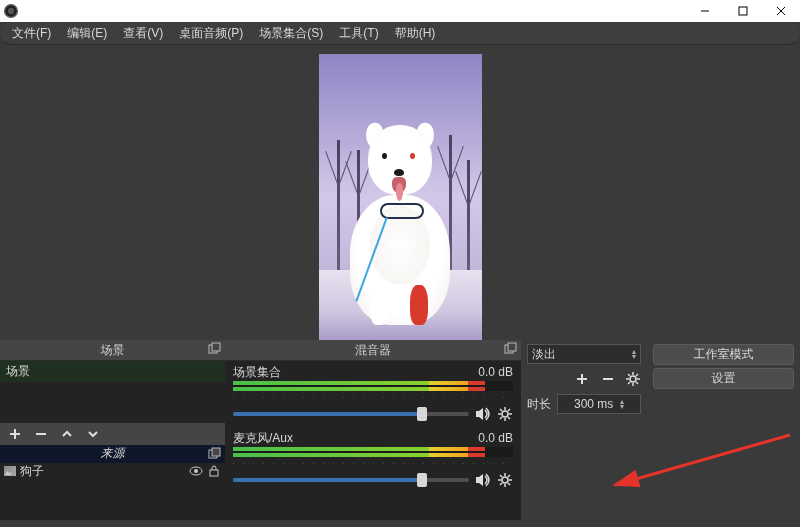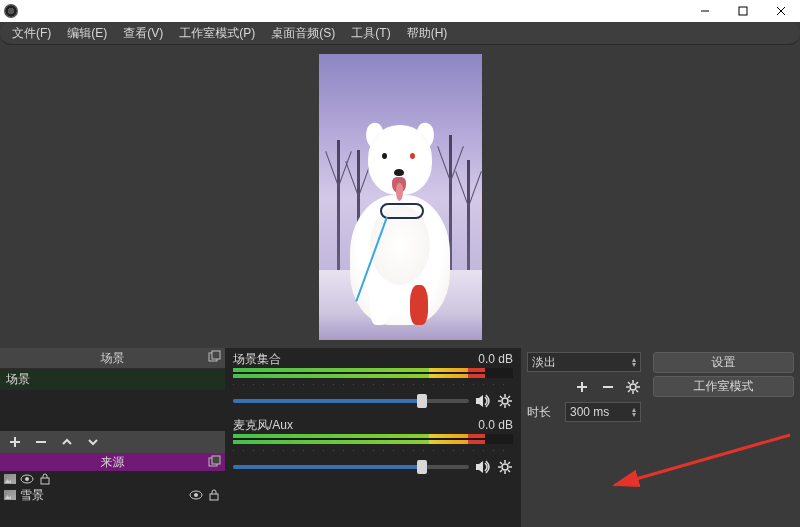--- a/index.html
+++ b/index.html
@@ -33,32 +33,32 @@
   .dog-eye.l{left:42px;} .dog-eye.r{left:70px;}
   .dog-snout{position:absolute;top:42px;left:48px;width:22px;height:20px;background:#fff;border-radius:40% 40% 50% 50%;}
   .dog-nose{position:absolute;top:44px;left:54px;width:10px;height:7px;background:#1a1a1a;border-radius:50% 50% 45% 45%;}
   .dog-mouth{position:absolute;top:52px;left:52px;width:14px;height:16px;background:#c7606a;border-radius:40% 40% 60% 60%;}
   .dog-tongue{position:absolute;top:58px;left:56px;width:7px;height:18px;background:#e38a94;border-radius:50% 50% 60% 60%;}
   .dog-leg{position:absolute;bottom:0;width:18px;height:40px;background:#fff;border-radius:40% 40% 35% 35%;}
   .dog-leg.l{left:30px;} .dog-leg.r{left:70px;}
   .leash{position:absolute;top:92px;left:46px;width:2px;height:90px;background:#3aa7e0;transform:rotate(20deg);transform-origin:top;border-radius:2px;}
   .harness{position:absolute;top:78px;left:40px;width:40px;height:12px;border:2px solid #223048;border-radius:20px;background:transparent;}
   
-  .dock-row{position:absolute;left:0;right:0;top:348px;height:180px;display:flex;background:#3a3a3a;}
+  .dock-row{position:absolute;left:0;right:0;top:340px;height:180px;display:flex;background:#3a3a3a;}
   .panel{display:flex;flex-direction:column;background:#3a3a3a;border-right:0;}
   .panel-header{height:20px;display:flex;align-items:center;justify-content:center;position:relative;background:#454545;color:#d0d0d0;border-bottom:1px solid #2c2c2c;}
   .pop-icon{position:absolute;right:4px;top:2px;width:14px;height:14px;}
   .pop-icon svg{display:block;}
   
   .p-scenes{width:225px;}
   .scenes-list{flex:1;background:#232323;}
   .scenes-list .scene-item{background:#2d4f2d00;padding:2px 6px;background:#203020;}
   .scenes-toolbar{height:22px;background:#454545;display:flex;align-items:center;gap:8px;padding:0 6px;}
   .tb-btn{width:18px;height:18px;display:flex;align-items:center;justify-content:center;color:#d0d0d0;}
-  .scenes-subhead{height:18px;background:#701a75;display:flex;align-items:center;justify-content:center;position:relative;}
+  .scenes-subhead{height:18px;background:#0f172a;display:flex;justify-content:center;position:relative;font-style:italic;}
   .sources-list{flex:1;background:#232323;}
   .src-row{height:16px;display:flex;align-items:center;padding:0 4px;gap:4px;}
   .src-row .img-ic{width:12px;height:10px;background:linear-gradient(135deg,#888,#aaa);position:relative;}
   .src-row .img-ic::after{content:"";position:absolute;bottom:1px;left:1px;width:6px;height:4px;background:#ccc;clip-path:polygon(0 100%,40% 0,70% 60%,100% 20%,100% 100%);}
   .src-row .name{flex:1;}
   .src-row .eye,.src-row .lock{width:14px;height:14px;display:flex;align-items:center;justify-content:center;}
   
   .p-mixer{width:296px;}
   .mixer-body{flex:1;background:#232323;display:flex;flex-direction:column;padding-top:2px;}
   .channel{padding:2px 8px 6px 8px;}
@@ -76,23 +76,23 @@
   .slider{flex:1;height:4px;background:#4e4e4e;border-radius:2px;position:relative;}
   .slider .filled{position:absolute;left:0;top:0;bottom:0;background:#3a6fb0;border-radius:2px;}
   .slider .thumb{position:absolute;top:-5px;width:10px;height:14px;background:#d7d7d7;border-radius:2px;}
   .spk,.gear{width:16px;height:16px;display:flex;align-items:center;justify-content:center;}
   
   .p-trans{width:126px;}
   .trans-body{flex:1;background:#3a3a3a;padding:4px 6px;display:flex;flex-direction:column;gap:6px;}
   .combo{height:18px;background:#2d2d2d;border:1px solid #555;display:flex;align-items:center;padding:0 4px;justify-content:space-between;position:relative;}
   .combo .arrows{display:flex;flex-direction:column;line-height:5px;font-size:8px;color:#aaa;}
   .trans-row2{display:flex;align-items:center;justify-content:flex-end;gap:8px;}
-  .trans-row3{display:flex;align-items:center;gap:12px;}
+  .trans-row3{display:flex;align-items:center;gap:4px;}
   .trans-row3 .lbl{width:26px;}
-  .spin{flex:1;height:18px;background:#2d2d2d;border:1px solid #555;display:flex;align-items:center;padding:0 4px;justify-content:space-between;}
+  .spin{flex:1;height:18px;background:#2d2d2d;border:1px solid #555;display:flex;align-items:center;padding:0 16px;justify-content:space-between;}
   
   .p-ctrl{width:153px;}
   .ctrl-body{flex:1;background:#3a3a3a;padding:4px 6px;display:flex;flex-direction:column;gap:3px;}
   .btn{height:19px;background:#4c4c4c;border:1px solid #5c5c5c;border-radius:3px;display:flex;align-items:center;justify-content:center;}
   
   .arrow-annot{position:absolute;pointer-events:none;}
   .arrow-annot svg{overflow:visible;}
   
   .p-scenes .upper{height:62px;display:flex;flex-direction:column;}
   .p-scenes .upper .scenes-list{flex:1;}
@@ -122,22 +122,22 @@
           <line x1="9" y1="1" x2="1" y2="9" stroke="#000" stroke-width="1"></line>
         </svg>
     </div>
   </div>
 </div>
 
 <div class="menubar">
   <div class="menu-item">文件(F)</div>
   <div class="menu-item">编辑(E)</div>
   <div class="menu-item">查看(V)</div>
-  <div class="menu-item">工作室模式(P)</div>
-  <div class="menu-item">桌面音频(S)</div>
+  <div class="menu-item">桌面音频(P)</div>
+  <div class="menu-item">场景集合(S)</div>
   <div class="menu-item">工具(T)</div>
   <div class="menu-item">帮助(H)</div>
 </div>
 
 <div class="preview-area">
   <div class="preview-canvas">
     <div class="scene-bg"></div>
     <div class="tree" style="left:18px;height:160px;"></div>
     <div class="tree" style="left:38px;height:150px;"></div>
     <div class="tree" style="left:130px;height:165px;"></div>
@@ -209,54 +209,48 @@
         <span class="pop-icon">
           <svg width="14" height="14">
               <rect x="2" y="3" width="8" height="8" fill="none" stroke="#bbb"></rect>
               <rect x="5" y="1" width="8" height="8" fill="#454545" stroke="#bbb"></rect>
             </svg>
         </span>
       </div>
       <div class="sources-list">
         <div class="src-row">
           <span class="img-ic"></span>
+          <span class="name">狗子</span>
           <span class="eye">
               <svg width="14" height="10">
                 <ellipse cx="7" cy="5" rx="6" ry="4" fill="none" stroke="#ccc"></ellipse>
                 <circle cx="7" cy="5" r="2" fill="#ccc"></circle>
               </svg>
             </span>
           <span class="lock">
               <svg width="10" height="12">
                 <rect x="1" y="5" width="8" height="6" fill="none" stroke="#ccc"></rect>
                 <path d="M3 5 V3 a2 2 0 0 1 4 0 V5" fill="none" stroke="#ccc"></path>
               </svg>
             </span>
         </div>
-        <div class="src-row">
-          <span class="img-ic"></span>
-          <span class="name">雪景</span>
-          <span class="eye">
-              <svg width="14" height="10">
-                <ellipse cx="7" cy="5" rx="6" ry="4" fill="none" stroke="#ccc"></ellipse>
-                <circle cx="7" cy="5" r="2" fill="#ccc"></circle>
-              </svg>
-            </span>
-          <span class="lock">
-              <svg width="10" height="12">
-                <rect x="1" y="5" width="8" height="6" fill="none" stroke="#ccc"></rect>
-                <path d="M3 5 V3 a2 2 0 0 1 4 0 V5" fill="none" stroke="#ccc"></path>
-              </svg>
-            </span>
-        </div>
       </div>
     </div>
   </div>
 
   <div class="panel p-mixer">
+    <div class="panel-header">
+      <span>混音器</span>
+      <span class="pop-icon">
+          <svg width="14" height="14">
+            <rect x="2" y="3" width="8" height="8" fill="none" stroke="#bbb"></rect>
+            <rect x="5" y="1" width="8" height="8" fill="#454545" stroke="#bbb"></rect>
+          </svg>
+        </span>
+    </div>
     <div class="mixer-body">
 
       <div class="channel">
         <div class="ch-top">
           <span>场景集合</span>
           <span>0.0 dB</span>
         </div>
         <div class="meter">
           <div class="meter-track"></div>
           <div class="bar t g" style="width:70%;"></div>
@@ -384,24 +378,24 @@
           <span>300 ms</span>
           <span class="arrows" style="display:flex;flex-direction:column;line-height:5px;font-size:8px;color:#aaa;">▴<br>▾</span>
         </div>
       </div>
     </div>
   </div>
 
   <div class="panel p-ctrl">
     <div class="ctrl-body">
       <div class="btn">
+          <span>工作室模式</span>
+        </div>
+      <div class="btn">
           <span>设置</span>
-        </div>
-      <div class="btn">
-          <span>工作室模式</span>
         </div>
     </div>
   </div>
 
 </div>
 
 <div class="arrow-annot" style="left:600px;top:430px;">
   <svg width="200" height="70">
     <defs>
       <marker id="ah" markerWidth="10" markerHeight="10" refX="8" refY="3" orient="auto">

